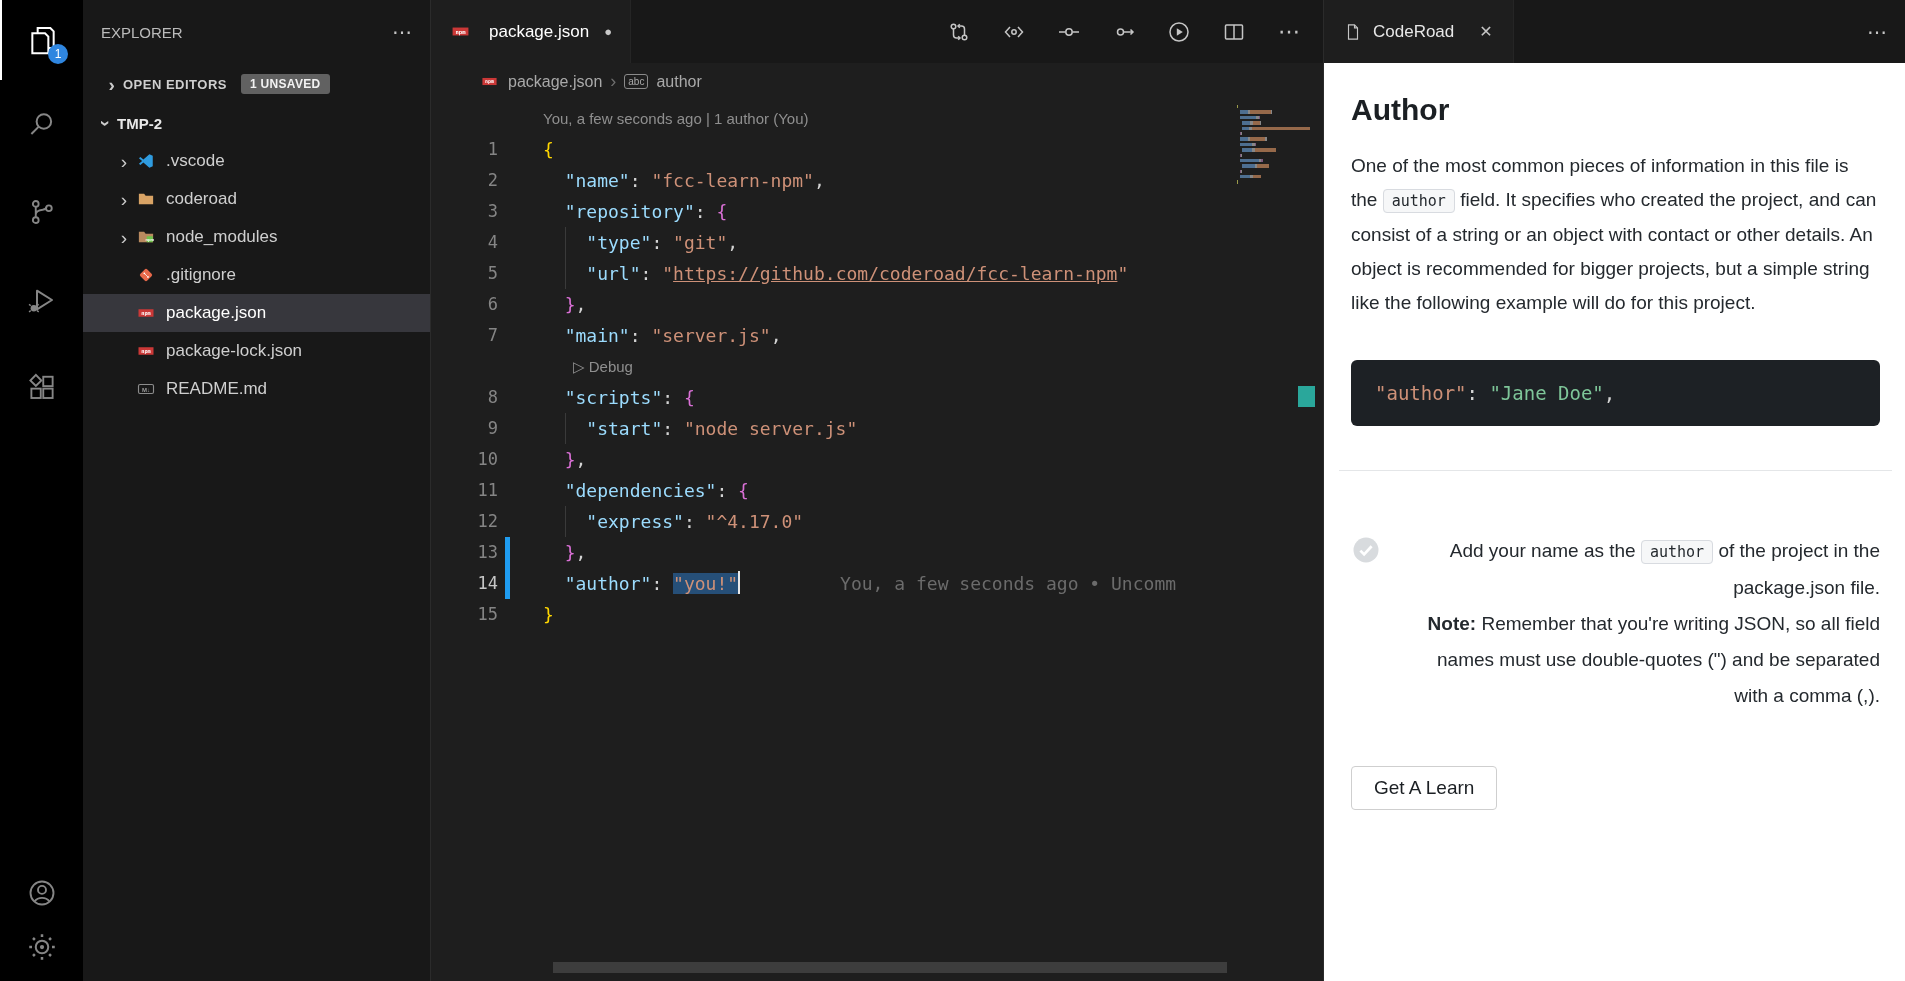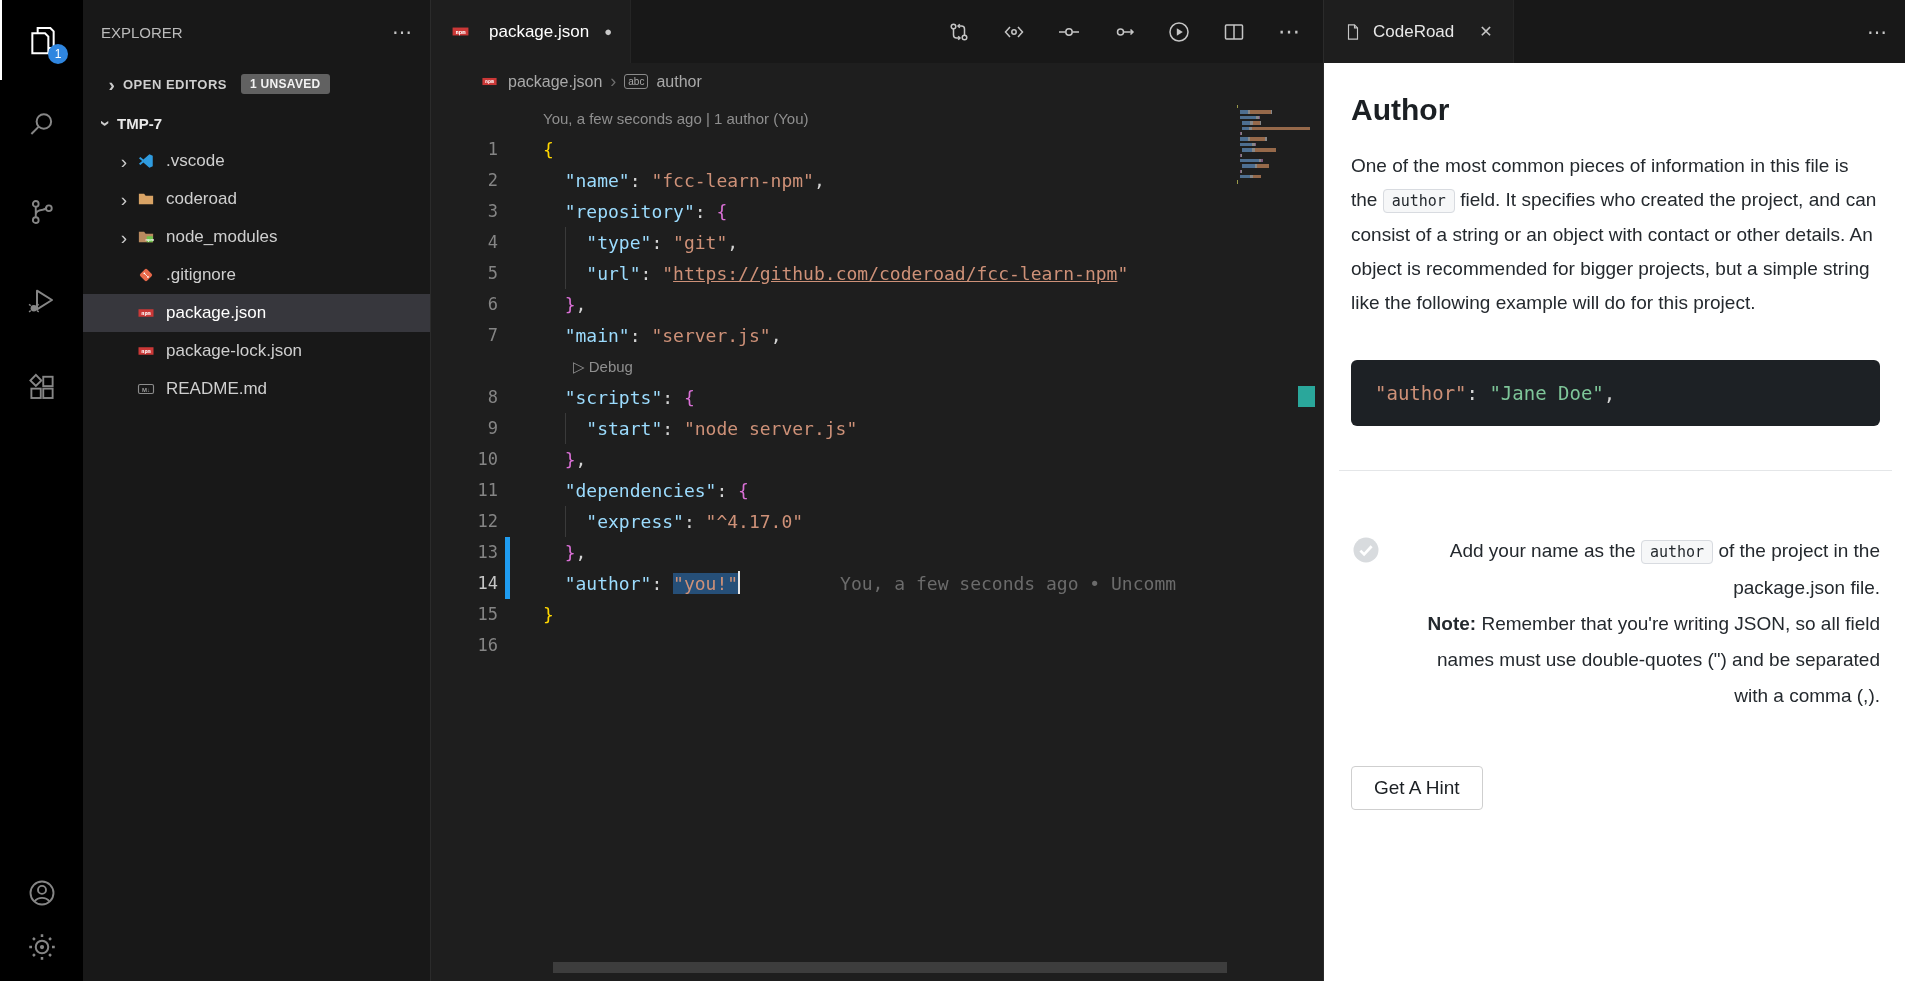--- a/index.html
+++ b/index.html
@@ -167,21 +167,21 @@
       <span>EXPLORER</span>
       <span class="sb-more">⋯</span>
     </div>
     <div class="oe-row">
       <span class="tw">›</span>
       <span>OPEN EDITORS</span>
       <span class="oe-badge">1 UNSAVED</span>
     </div>
     <div class="root-row">
       <span class="tw open">›</span>
-      <span>TMP-7</span>
+      <span>TMP-2</span>
     </div>
     <div id="file-tree">
         <div class="tree-row">
           <span class="tw">›</span>
           <span class="fileicon">
             <svg viewBox="0 0 24 24" width="18" height="18">
               <path fill="#2F9CE0" d="M16.5 3 21 5v14l-4.5 2-8-7-4 3.3L2.6 15.6 6.8 12 2.6 8.4 4.5 6.7l4 3.3z"></path>
             </svg>
           </span>
           <span>.vscode</span>
@@ -413,26 +413,20 @@
               <span class="marker"></span>
             </span>
             <span class="ctext"><span>  </span><span class="t-k">"author"</span><span class="t-p">: </span><span class="t-s t-sel">"you!"</span><span class="cursor"></span><span class="blame">You, a few seconds ago • Uncomm</span></span>
           </div>
           <div class="crow">
             <span class="gut">
               <span class="num">15</span>
             </span>
             <span class="ctext"><span class="t-b1">}</span></span>
           </div>
-          <div class="crow">
-            <span class="gut">
-              <span class="num">16</span>
-            </span>
-            <span class="ctext"></span>
-          </div>
         </div>
       <div class="minimap" id="minimap">
           <div class="mrow">
             <span class="mseg" style="width: 1.35px; background: rgb(153, 153, 74);"></span>
           </div>
           <div class="mrow">
             <span class="mseg" style="width: 2.7px; background: transparent;"></span>
             <span class="mseg" style="width: 8.1px; background: rgb(78, 111, 145);"></span>
             <span class="mseg" style="width: 2.7px; background: rgb(136, 136, 136);"></span>
             <span class="mseg" style="width: 20.25px; background: rgb(150, 105, 74);"></span>
@@ -542,17 +536,17 @@
       <hr class="divider">
       <div class="task">
         <span class="check">
           <svg viewBox="0 0 24 24" width="30" height="30">
               <circle cx="12" cy="12" r="10" fill="#d8dbde"></circle>
               <path d="M7.5 12.5l3 3 6-6.5" stroke="#fff" stroke-width="2.2" fill="none"></path>
             </svg>
         </span>
         <div class="task-text" id="task-text"><span>Add your name as the </span><code class="inline-code">author</code><span> of the project in the package.json file.</span><br><strong>Note:</strong><span> Remember that you're writing JSON, so all field names must use double-quotes (") and be separated with a comma (,).</span></div>
       </div>
-      <button class="hint">Get A Hint</button>
+      <button class="hint">Get A Learn</button>
     </div>
   </div>
 
 </div>
 
 </body></html>

